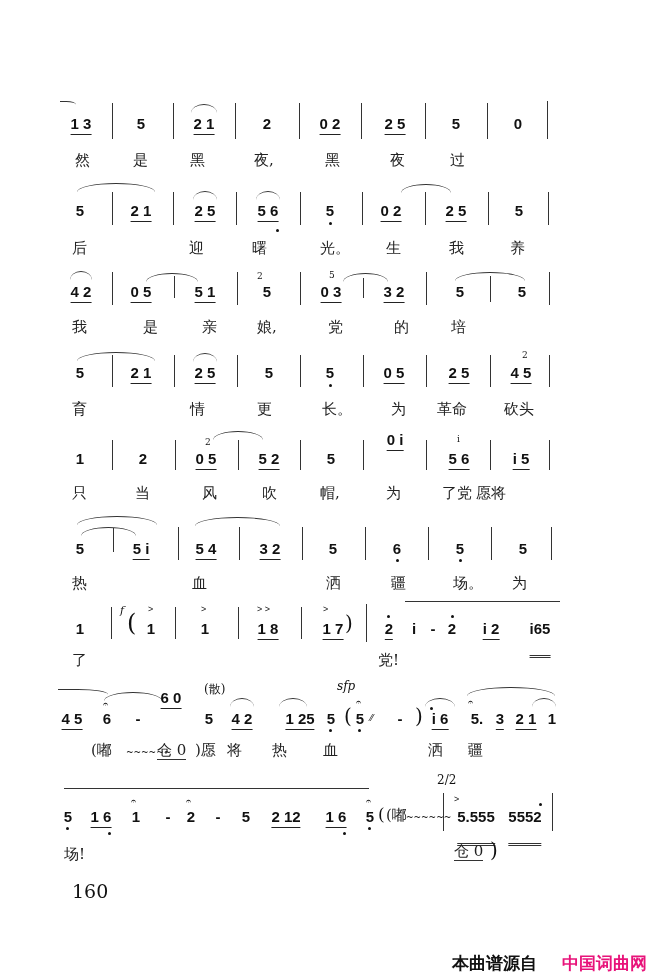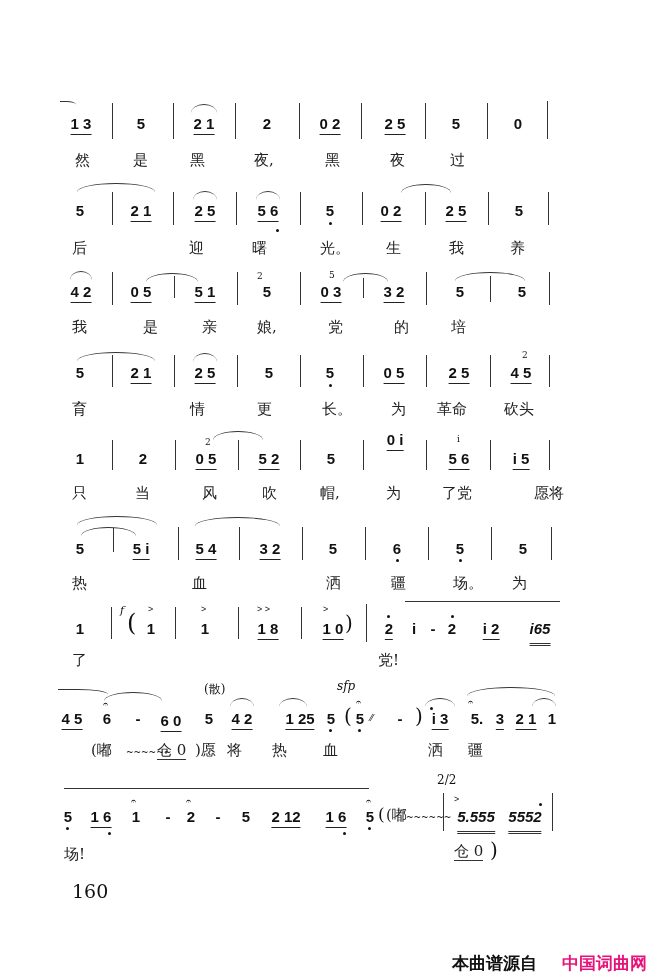--- a/index.html
+++ b/index.html
@@ -6,21 +6,21 @@
   body {
     width:660px; height:980px; background:#ffffff; position:relative; overflow:hidden;
     font-family:"Liberation Sans", sans-serif; color:#111;
   }
   .row { position:absolute; left:0; width:660px; }
   .n {
     position:absolute; font-weight:bold; font-size:15px; line-height:18px;
     font-family:"Liberation Sans", sans-serif; white-space:nowrap; transform:translateX(-50%);
   }
   .n.u1 { border-bottom:1.2px solid #222; padding-bottom:1px; }
-  .n.u2 { border-bottom:3px double #333; padding-bottom:5px;font-style:italic; }
+  .n.u2 { border-bottom:3px double #333; padding-bottom:17px; }
   .ly {
     position:absolute; font-family:"DejaVu Serif", serif; font-size:15px; line-height:18px;
     white-space:nowrap; color:#222;
   }
   .bar { position:absolute; width:1.3px; background:#333; }
   .slur {
     position:absolute; border-top:1.2px solid #333; border-radius:50% 50% 0 0 / 100% 100% 0 0; height:8px;
   }
   .dot { position:absolute; width:3px; height:3px; border-radius:50%; background:#111; }
   .small { position:absolute; font-size:9px; line-height:10px; font-family:"DejaVu Serif", serif; }
@@ -179,21 +179,21 @@
   <span class="n u1" style="left:521px;top:450px">i 5</span>
   <div class="bar" style="left:549px;top:440px;height:30px"></div>
 
   <span class="ly" style="left:72px;top:484px">只</span>
   <span class="ly" style="left:135px;top:484px">当</span>
   <span class="ly" style="left:202px;top:484px">风</span>
   <span class="ly" style="left:262px;top:484px">吹</span>
   <span class="ly" style="left:320px;top:484px">帽,</span>
   <span class="ly" style="left:386px;top:484px">为</span>
   <span class="ly" style="left:442px;top:484px">了党</span>
-  <span class="ly" style="left:534px;top:484px">愿将</span>
+  <span class="ly" style="left:476px;top:484px">愿将</span>
 </div>
 
 <div class="row" style="top:0">
   <div class="slur" style="left:77px;top:516px;width:80px"></div>
   <div class="slur" style="left:81px;top:527px;width:55px"></div>
   <span class="n" style="left:80px;top:540px">5</span>
   <div class="bar" style="left:113px;top:528px;height:24px"></div>
   <span class="n u1" style="left:141px;top:540px">5 i</span>
   <div class="bar" style="left:178px;top:527px;height:33px"></div>
   <div class="slur" style="left:195px;top:517px;width:85px"></div>
@@ -228,21 +228,21 @@
   <span class="ferm" style="left:148px;top:605px">&gt;</span>
   <span class="n" style="left:151px;top:620px">1</span>
   <div class="bar" style="left:175px;top:607px;height:32px"></div>
   <span class="ferm" style="left:201px;top:605px">&gt;</span>
   <span class="n" style="left:205px;top:620px">1</span>
   <div class="bar" style="left:238px;top:607px;height:32px"></div>
   <span class="ferm" style="left:257px;top:605px">&gt; &gt;</span>
   <span class="n u1" style="left:268px;top:620px">1 8</span>
   <div class="bar" style="left:301px;top:607px;height:32px"></div>
   <span class="ferm" style="left:323px;top:605px">&gt;</span>
-  <span class="n u1" style="left:333px;top:620px">1 0</span>
+  <span class="n u1" style="left:333px;top:620px">1 7</span>
   <span class="paren" style="left:345px;top:612px">)</span>
   <div class="bar" style="left:366px;top:604px;height:38px"></div>
   <span class="n u1" style="left:389px;top:620px">2</span>
   <div class="dot" style="left:387px;top:615px"></div>
   <div class="slur" style="left:405px;top:601px;width:155px;border-radius:0;height:3px"></div>
   <span class="n" style="left:414px;top:620px">i</span>
   <span class="n" style="left:433px;top:620px">-</span>
   <span class="n" style="left:452px;top:620px">2</span>
   <div class="dot" style="left:451px;top:615px"></div>
   <span class="n u1" style="left:491px;top:620px">i 2</span>
@@ -254,37 +254,37 @@
 
 <div class="row" style="top:0">
   <span class="small" style="left:204px;top:684px;font-size:12px">(散)</span>
   <span class="small" style="left:337px;top:681px;font-style:italic;font-size:12px">sfp</span>
   <div class="slur" style="left:58px;top:689px;width:50px;border-radius:0 60% 0 0;"></div>
   <div class="slur" style="left:104px;top:692px;width:58px"></div>
   <span class="n u1" style="left:72px;top:710px">4 5</span>
   <span class="ferm" style="left:103px;top:700px">𝄐</span>
   <span class="n" style="left:107px;top:710px">6</span>
   <span class="n" style="left:138px;top:710px">-</span>
-  <span class="n u1" style="left:171px;top:712px">6 0</span>
+  <span class="n u1" style="left:171px;top:689px">6 0</span>
   <span class="n" style="left:209px;top:710px">5</span>
   <div class="slur" style="left:230px;top:698px;width:24px"></div>
   <span class="n u1" style="left:242px;top:710px">4 2</span>
   <div class="slur" style="left:279px;top:698px;width:28px"></div>
   <span class="n u1" style="left:300px;top:710px">1 25</span>
   <span class="n" style="left:331px;top:710px">5</span>
   <div class="dot" style="left:329px;top:729px"></div>
   <span class="paren" style="left:344px;top:705px">(</span>
   <span class="ferm" style="left:356px;top:698px">𝄐</span>
   <span class="n" style="left:360px;top:710px">5</span>
   <div class="dot" style="left:358px;top:729px"></div>
   <span class="small" style="left:370px;top:713px">⁄⁄</span>
   <span class="n" style="left:400px;top:710px">-</span>
   <span class="paren" style="left:415px;top:705px">)</span>
   <div class="slur" style="left:425px;top:698px;width:30px"></div>
-  <span class="n u1" style="left:440px;top:710px">i 3</span>
+  <span class="n u1" style="left:440px;top:710px">i 6</span>
   <div class="dot" style="left:430px;top:707px"></div>
   <div class="slur" style="left:467px;top:687px;width:88px"></div>
   <span class="ferm" style="left:468px;top:698px">𝄐</span>
   <span class="n" style="left:477px;top:710px">5.</span>
   <span class="n u1" style="left:500px;top:710px">3</span>
   <div class="slur" style="left:532px;top:698px;width:24px"></div>
   <span class="n u1" style="left:526px;top:710px">2 1</span>
   <span class="n" style="left:552px;top:710px">1</span>
 
   <span class="ly" style="left:91px;top:741px">(嘟</span>

